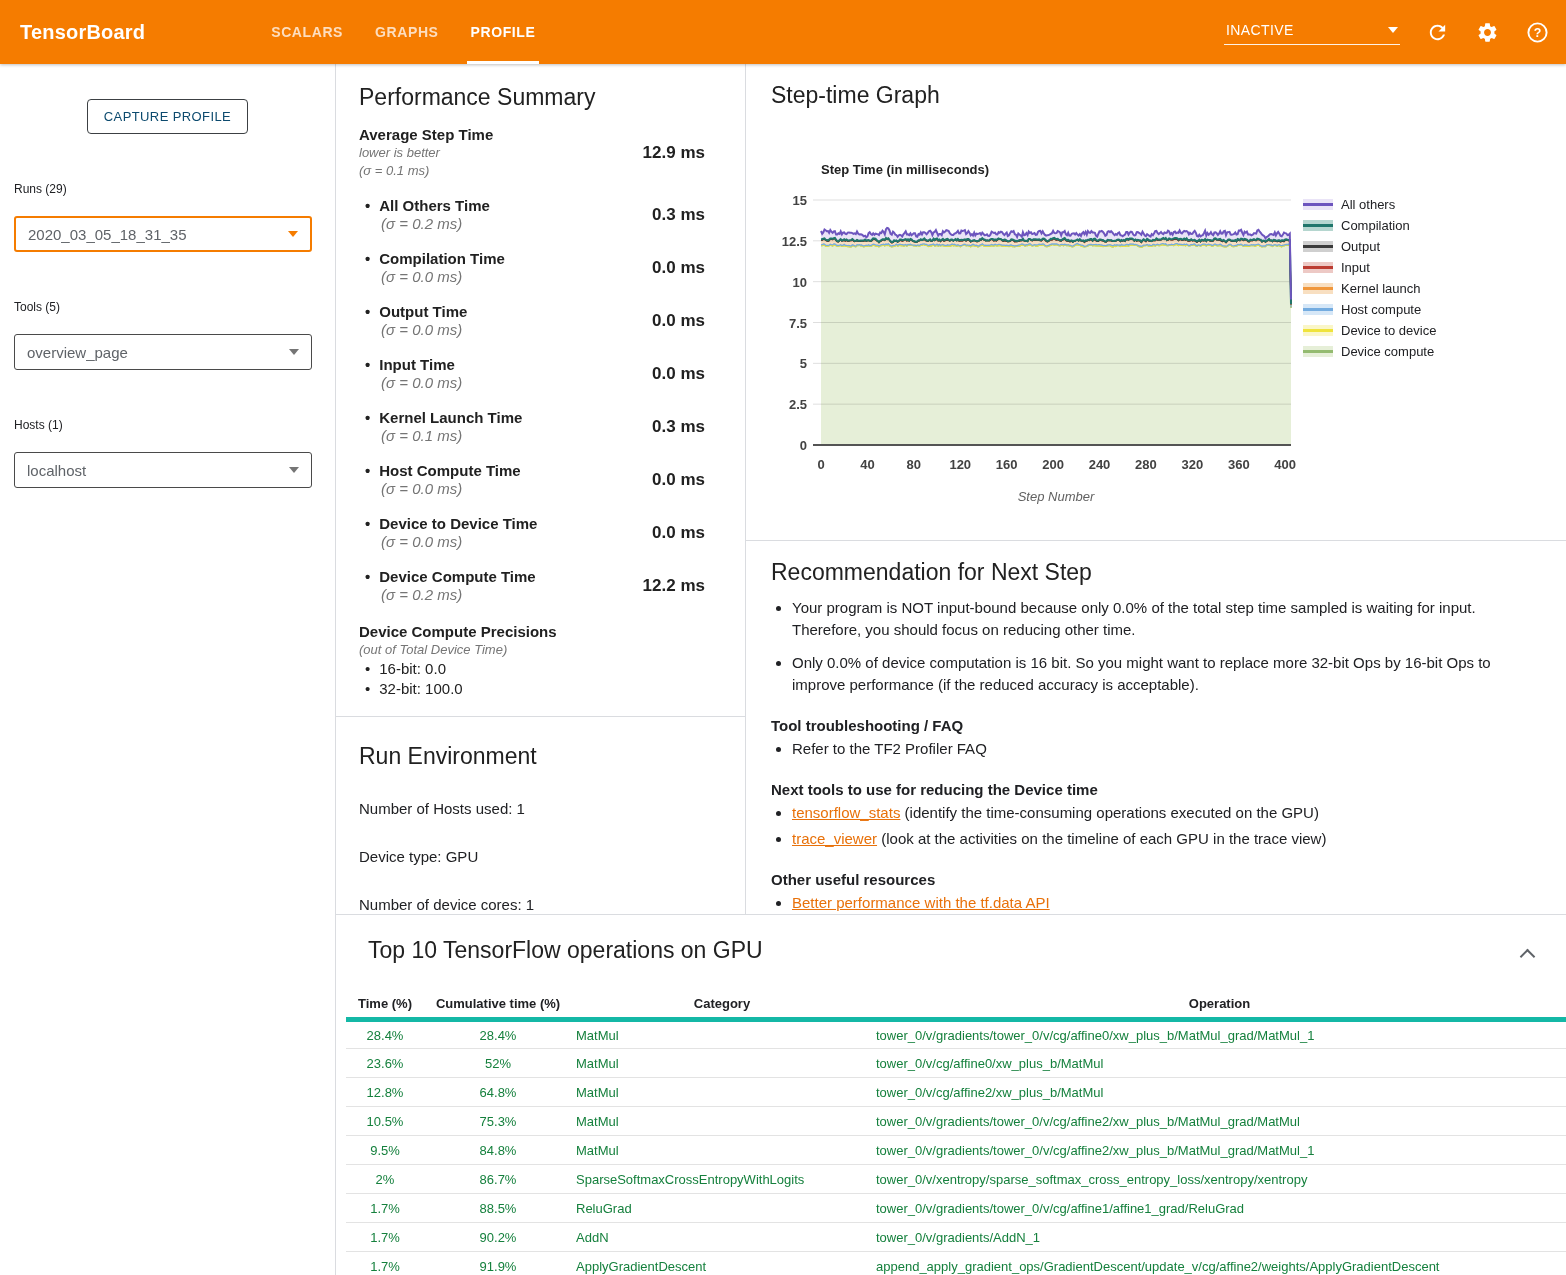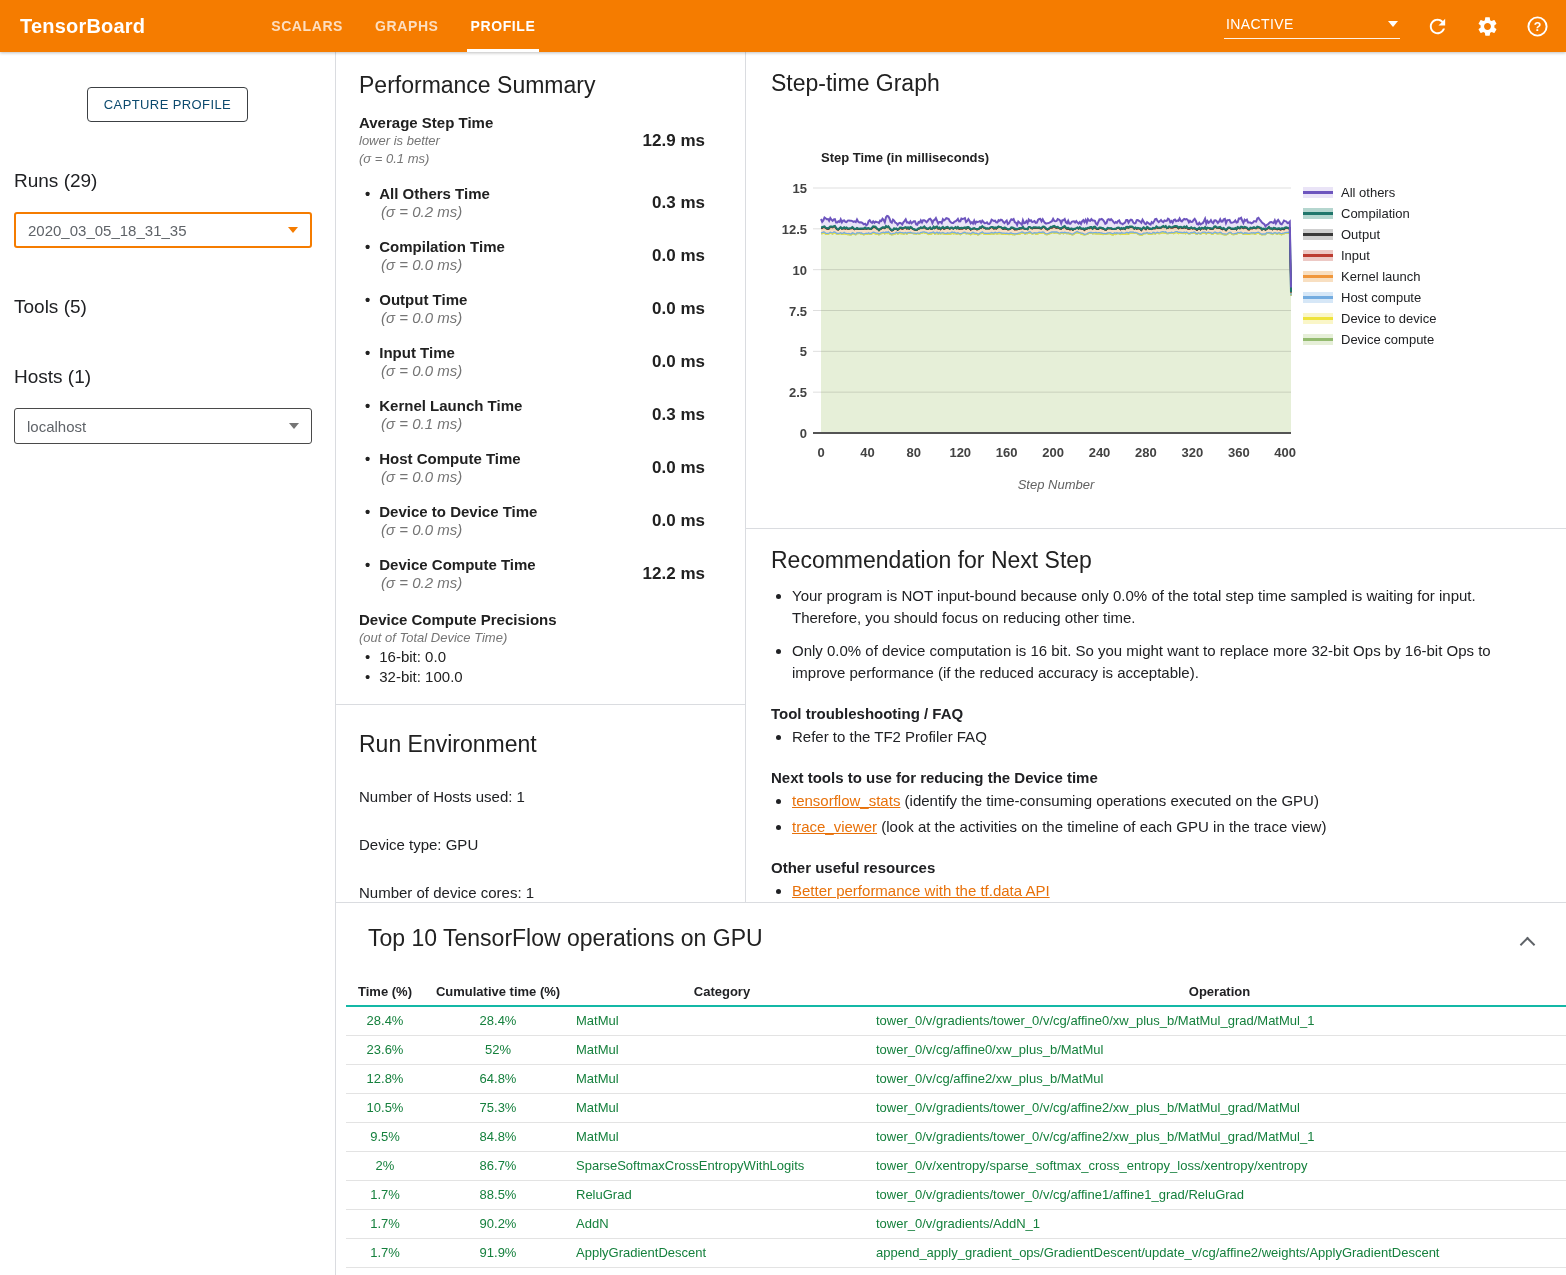--- a/index.html
+++ b/index.html
@@ -1,21 +1,21 @@
 <!DOCTYPE html>
 <html><head>
 <meta charset="utf-8">
 <style>
   * { margin:0; padding:0; box-sizing:border-box; }
   html,body { background:#fff; }
   body { font-family:"Liberation Sans","DejaVu Sans",sans-serif; color:#202124; }
   #app { position:relative; width:1566px; height:1275px; background:#fff; overflow:hidden; }
 
   
-  .navbar { position:relative; height:52px; background:#f57c00; display:flex; align-items:center; box-shadow:0 1px 3px rgba(0,0,0,.25); }
+  .navbar { position:relative; height:64px; background:#f57c00; display:flex; align-items:center; box-shadow:0 1px 3px rgba(0,0,0,.25); }
   .nav-title { color:#fff; font-size:20px; font-weight:bold; margin-left:20px; letter-spacing:.2px; }
   .nav-tabs { display:flex; height:100%; margin-left:110px; }
   .nav-tab { position:relative; display:flex; align-items:center; padding:0 16px; height:100%;
              color:rgba(255,255,255,.75); font-size:14px; font-weight:bold; letter-spacing:.6px; cursor:pointer; }
   .nav-tab.active { color:#fff; }
   .nav-tab.active::after { content:""; position:absolute; left:12px; right:12px; bottom:0; height:3px; background:#fff; }
   .nav-right { position:absolute; right:16px; top:0; height:100%; display:flex; align-items:center; gap:24px; }
   .status-select { width:176px; border-bottom:1px solid rgba(255,255,255,.9); color:#fff; font-size:14px;
                    letter-spacing:.4px; padding:2px 2px 6px 2px; display:flex; align-items:center; justify-content:space-between; cursor:pointer; }
   .caret-down-white { width:0; height:0; border-left:5px solid transparent; border-right:5px solid transparent; border-top:6px solid #fff; }
@@ -32,21 +32,21 @@
   .runenv-card { flex:1; padding:26px 40px 0 23px; }
   .graph-card { height:481px; border-bottom:1px solid #dadce0; position:relative; padding:18px 0 0 25px; }
   .reco-card { flex:1; padding:18px 40px 0 25px; }
   .bottom-card { flex:1; position:relative; padding:22px 0 0 32px; }
 
   h1.section-title { font-size:23px; font-weight:400; color:#212121; }
 
   
   .capture-btn { display:block; margin:16px auto 0; background:#fff; border:1px solid #3c4043; border-radius:4px;
                  padding:9px 16px; font-size:13px; font-family:inherit; letter-spacing:.4px; color:#0c4a6e; cursor:pointer; }
-  .side-label { font-size:19px; color:#202124; margin:48px 0 0 14px; }
+  .side-label { font-size:12px; color:#202124; margin:48px 0 0 14px; }
   .select-box { width:298px; height:36px; margin:20px 0 0 14px; border:1px solid #4a4a4a; border-radius:3px;
                 display:flex; align-items:center; justify-content:space-between; padding:0 12px; cursor:pointer; background:#fff; }
   .select-box.focused { border:2px solid #f57c00; }
   .select-value { font-size:15px; color:#5f6368; }
   .caret-down-gray { width:0; height:0; border-left:5px solid transparent; border-right:5px solid transparent; border-top:6px solid #757575; }
   .caret-down-orange { width:0; height:0; border-left:5px solid transparent; border-right:5px solid transparent; border-top:6px solid #f57c00; }
 
   
   .avg-block { display:flex; justify-content:space-between; margin-top:14px; }
   .perf-label { font-size:15px; font-weight:bold; color:#212121; line-height:19px; }
@@ -73,21 +73,21 @@
   .reco-card ul { list-style:disc; padding-left:21px; max-width:760px; }
   .reco-card li { font-size:15px; line-height:22px; color:#202124; margin-top:11px; }
   .reco-sub { font-size:15px; font-weight:bold; color:#202124; margin-top:21px; }
   .reco-card ul.tight li { margin-top:4px; }
   a.reco-link { color:#e8710a; text-decoration:underline; cursor:pointer; }
 
   
   .collapse-chevron { position:absolute; right:34px; top:36px; width:11px; height:11px;
                       border-left:2px solid #5f6368; border-top:2px solid #5f6368; transform:rotate(45deg); cursor:pointer; }
   table.ops { border-collapse:collapse; margin:26px 0 0 -22px; width:1221px; table-layout:fixed; font-size:13px; }
-  table.ops th { font-weight:bold; color:#202124; padding:6px 4px; border-bottom:2px solid #14b8a6; }
+  table.ops th { font-weight:bold; color:#202124; padding:6px 4px; border-bottom:5px solid #14b8a6; }
   table.ops td { color:#15803d; padding:0 4px; height:29px; border-bottom:1px solid #e3e3e3; }
   .col-time  { width:78px;  text-align:center; }
   .col-cum   { width:148px; text-align:center; }
   .col-cat   { width:300px; }
   th.col-cat { text-align:center; }
   td.col-cat { text-align:left; padding-left:8px; }
   .col-op    { text-align:left; }
   th.col-op  { text-align:center; }
 </style>
 </head>
@@ -129,20 +129,24 @@
   <div class="content">
 
     <div class="sidebar">
       <button class="capture-btn">CAPTURE PROFILE</button>
       <div class="side-label">Runs (29)</div>
       <div class="select-box focused">
         <span class="select-value">2020_03_05_18_31_35</span>
         <span class="caret-down-orange"></span>
       </div>
       <div class="side-label">Tools (5)</div>
+      <div class="select-box">
+        <span class="select-value">overview_page</span>
+        <span class="caret-down-gray"></span>
+      </div>
       <div class="side-label">Hosts (1)</div>
       <div class="select-box">
         <span class="select-value">localhost</span>
         <span class="caret-down-gray"></span>
       </div>
     </div>
 
     <div class="main">
       <div class="top-section">
 

